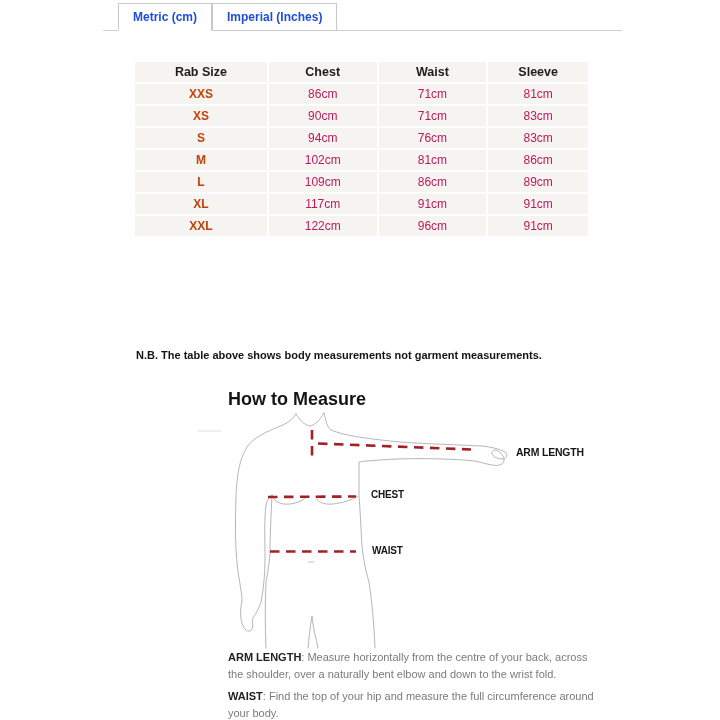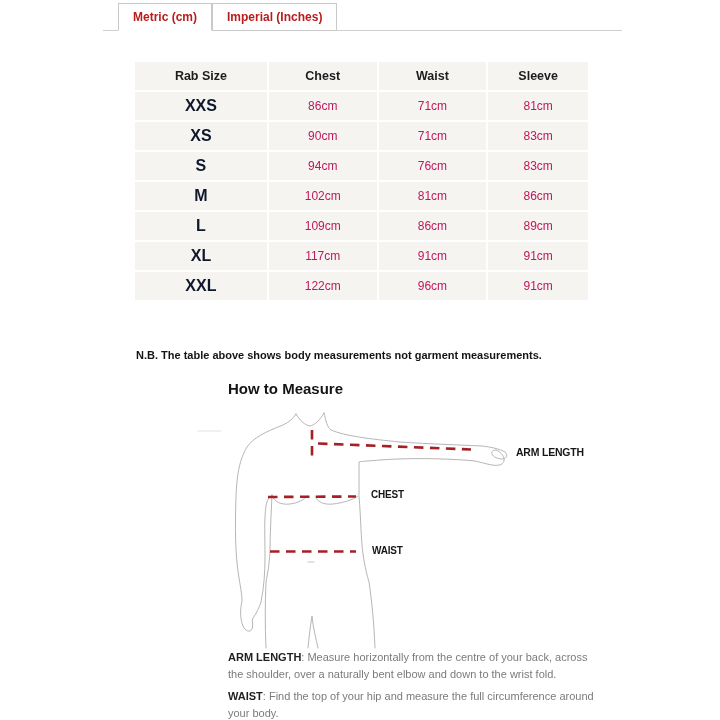--- a/index.html
+++ b/index.html
@@ -8,39 +8,39 @@
     font-family:"Liberation Sans", sans-serif;-webkit-font-smoothing:antialiased;
   }
   
   .tabbar{
     position:absolute;left:103px;top:2px;width:519px;height:29px;
     display:flex;align-items:flex-end;border-bottom:1px solid #cfcfcf;box-sizing:border-box;
   }
   .tab{
     background:#fff;border:1px solid #c9c9c9;margin-bottom:-1px;
     height:28px;line-height:26px;padding:0 14px;box-sizing:border-box;
-    font-size:12px;font-weight:bold;color:#b91c1c;cursor:pointer;white-space:nowrap;
+    font-size:12px;font-weight:bold;color:#1d4ed8;cursor:pointer;white-space:nowrap;
   }
   .tab.first{margin-left:15px;}
   .tab.active{border-bottom-color:#ffffff;}
   
   .size-table-wrap{position:absolute;left:133px;top:60px;width:457px;}
   table.size-table{
     width:100%;border-collapse:separate;border-spacing:2px;table-layout:fixed;
   }
   table.size-table th, table.size-table td{
-    background:#f5f4f1;text-align:center;vertical-align:middle;height:28px;padding:0;
+    background:#f5f4f1;text-align:center;vertical-align:middle;height:20px;padding:0;
   }
   table.size-table th{font-size:12.5px;font-weight:bold;color:#1d1d1d;}
   table.size-table td{font-size:12px;color:#be185d;}
-  table.size-table td.size-col{font-weight:bold;color:#0f172a;font-size:16px;}
+  table.size-table td.size-col{font-weight:bold;color:#c2410c;font-size:12px;}
   col.c-size{width:29.5%;} col.c-chest{width:24.1%;} col.c-waist{width:24.1%;} col.c-sleeve{width:22.3%;}
   
   .nb-note{position:absolute;left:136px;top:349px;font-size:11px;font-weight:bold;color:#141414;}
-  .htm-title{position:absolute;left:228px;top:380px;font-size:15px;font-weight:bold;color:#141414;}
+  .htm-title{position:absolute;left:228px;top:389px;font-size:18px;font-weight:bold;color:#141414;}
   
   .diagram-svg{position:absolute;left:195px;top:402px;}
   .diagram-label{
     position:absolute;font-size:11px;font-weight:bold;color:#161616;
     letter-spacing:-0.2px;transform:scaleX(0.95);transform-origin:left center;white-space:nowrap;
   }
   .lbl-arm{left:516px;top:446px;}
   .lbl-chest{left:371px;top:488px;font-size:10.5px;}
   .lbl-waist{left:372px;top:544px;font-size:10.5px;}
   

